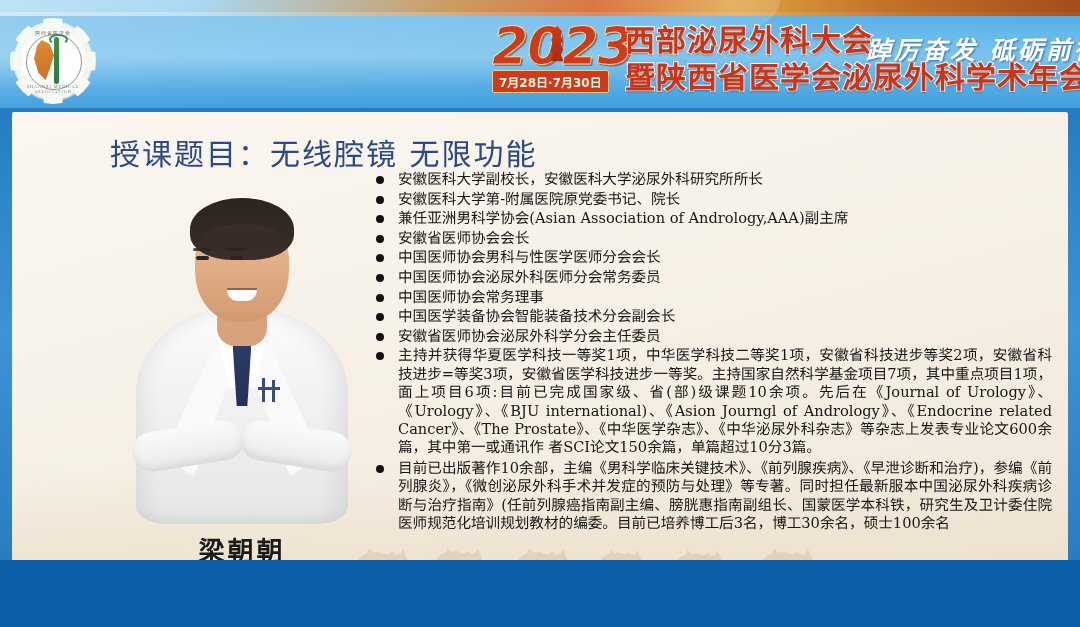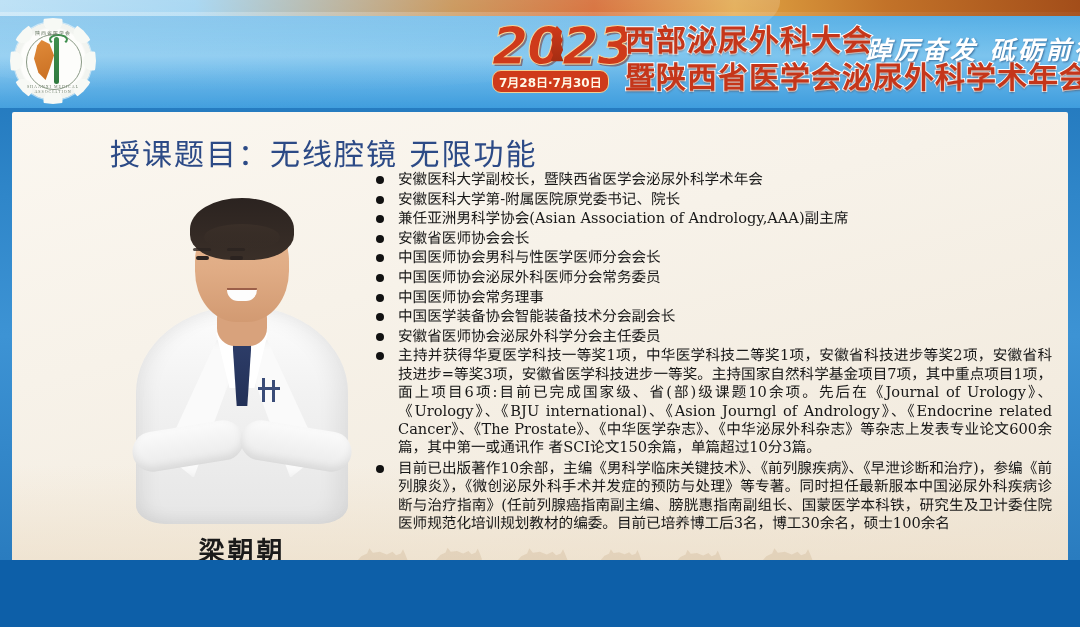--- a/index.html
+++ b/index.html
@@ -90,21 +90,21 @@
   }
   .pagoda{
     position:absolute;left:56px;top:6px;width:18px;height:44px;
     background:linear-gradient(180deg,#cf3a1a,#9a2a10);
     clip-path:polygon(50% 0,78% 12%,70% 22%,82% 32%,72% 42%,84% 54%,72% 66%,86% 80%,14% 80%,28% 66%,16% 54%,28% 42%,18% 32%,30% 22%,22% 12%);
   }
   .date-chip{
     position:absolute;left:0;top:50px;
     background:#cf3a1a;color:#fff8e7;
     font-family:"DejaVu Sans","Liberation Sans",sans-serif;
-    font-size:12px;font-weight:bold;padding:2px 6px;border-radius:9px;
+    font-size:12px;font-weight:bold;padding:2px 6px;border-radius:2px;
     border:1px solid #f1cf93;white-space:nowrap;letter-spacing:0px;
   }
 
   
   .conf-title{position:absolute;left:625px;top:22px;}
   .conf-line{
     font-family:"DejaVu Sans","Liberation Sans",sans-serif;
     font-size:30px;font-weight:bold;line-height:37px;letter-spacing:1px;
     color:#c5361a;
     -webkit-text-stroke:2px #ffffff;
@@ -330,21 +330,21 @@
           <i></i>
           <i></i>
           <i></i>
         </div>
     </div>
 
     <div class="speaker-name">梁朝朝</div>
     <div class="speaker-org">安徽省医学科技进步一等奖</div>
 
     <div class="bio">
-      <div class="bio-item">安徽医科大学副校长，暨陕西省医学会泌尿外科学术年会</div>
+      <div class="bio-item">安徽医科大学副校长，安徽医科大学泌尿外科研究所所长</div>
       <div class="bio-item">安徽医科大学第-附属医院原党委书记、院长</div>
       <div class="bio-item">兼任亚洲男科学协会(Asian Association of Andrology,AAA)副主席</div>
       <div class="bio-item">安徽省医师协会会长</div>
       <div class="bio-item">中国医师协会男科与性医学医师分会会长</div>
       <div class="bio-item">中国医师协会泌尿外科医师分会常务委员</div>
       <div class="bio-item">中国医师协会常务理事</div>
       <div class="bio-item">中国医学装备协会智能装备技术分会副会长</div>
       <div class="bio-item">安徽省医师协会泌尿外科学分会主任委员</div>
       <div class="bio-item para">主持并获得华夏医学科技一等奖1项，中华医学科技二等奖1项，安徽省科技进步等奖2项，安徽省科技进步=等奖3项，安徽省医学科技进步一等奖。主持国家自然科学基金项目7项，其中重点项目1项，面上项目6项:目前已完成国家级、省(部)级课题10余项。先后在《Journal of Urology》、《Urology》、《BJU international)、《Asion Journgl of Andrology》、《Endocrine related Cancer》、《The Prostate》、《中华医学杂志》、《中华泌尿外科杂志》等杂志上发表专业论文600余篇，其中第一或通讯作 者SCI论文150余篇，单篇超过10分3篇。</div>
       <div class="bio-item para">目前已出版著作10余部，主编《男科学临床关键技术》、《前列腺疾病》、《早泄诊断和治疗)，参编《前列腺炎》，《微创泌尿外科手术并发症的预防与处理》等专著。同时担任最新服本中国泌尿外科疾病诊断与治疗指南》(任前列腺癌指南副主编、膀胱惠指南副组长、国蒙医学本科铁，研究生及卫计委住院医师规范化培训规划教材的编委。目前已培养博工后3名，博工30余名，硕士100余名</div>

